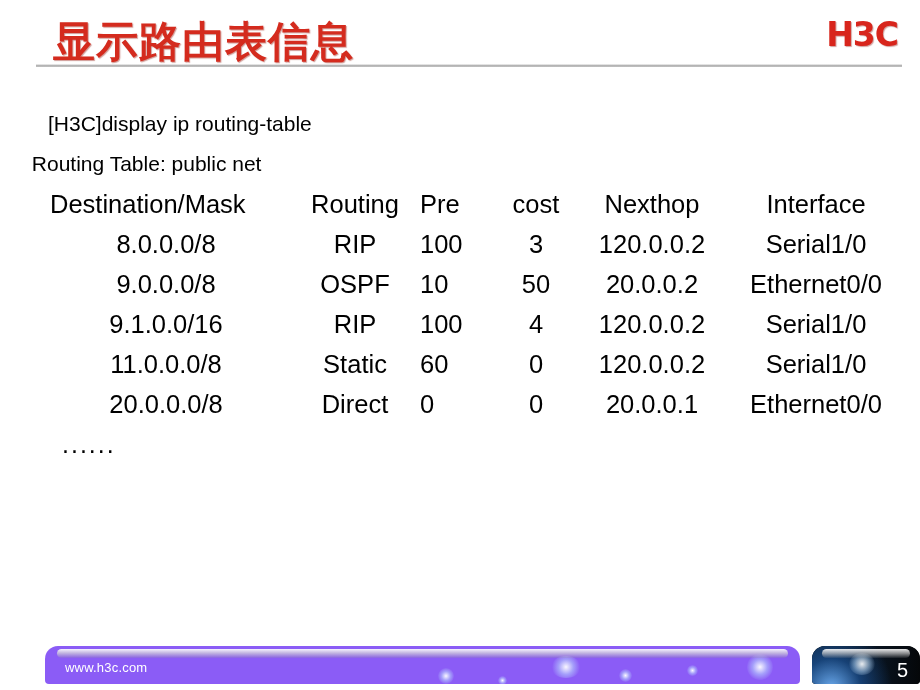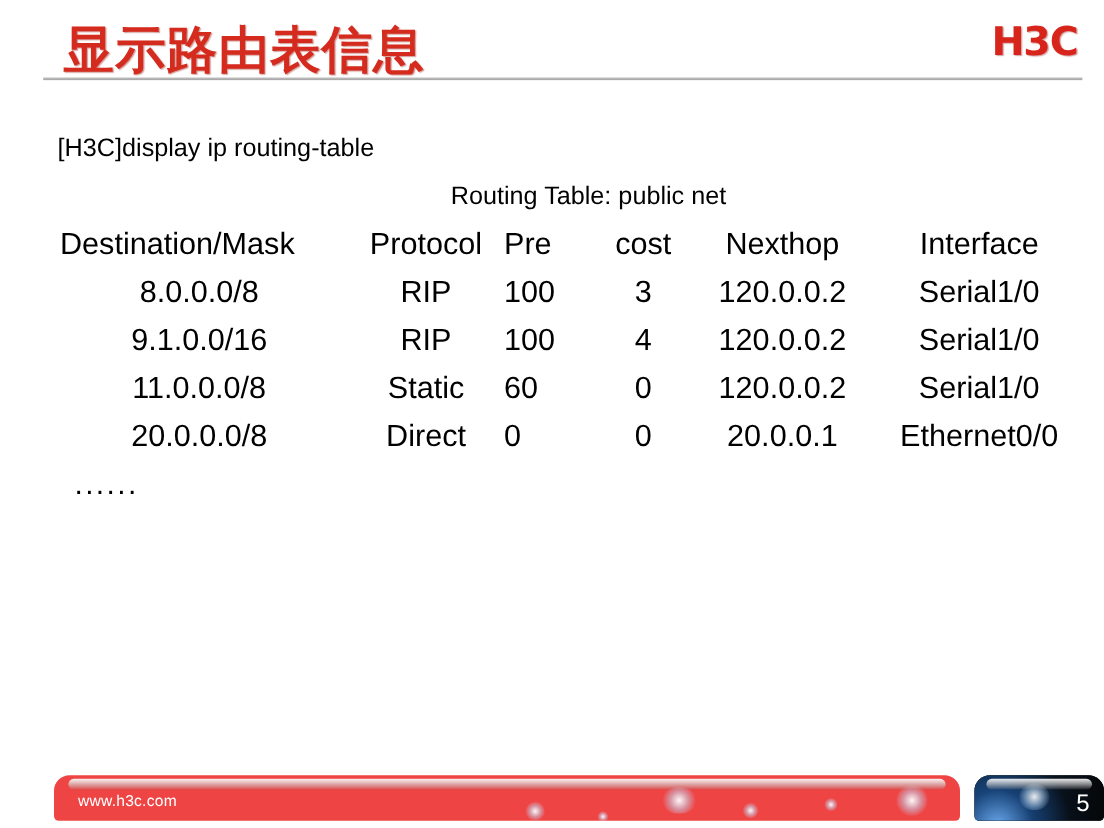--- a/index.html
+++ b/index.html
@@ -68,21 +68,21 @@
 
   .console-line {
     font-size: 21px;
     color: #000000;
     line-height: 40px;
     height: 40px;
     white-space: pre;
   }
 
   .cmd-line { padding-left: 48px; }
-  .table-caption { padding-left: 55px; text-align: center; }
+  .table-caption { padding-left: 26px; }
   .ellipsis-line { padding-left: 62px; font-size: 25px; letter-spacing: 2px; }
 
   .route-table {
     border-collapse: collapse;
     margin-left: 42px;
     width: 860px;
     table-layout: fixed;
   }
 
   .route-table th,
@@ -116,21 +116,21 @@
   }
 
   .footer-bar {
     position: absolute;
     left: 45px;
     top: 16px;
     width: 755px;
     height: 38px;
     border-radius: 13px 13px 4px 4px;
     overflow: hidden;
-    background: #ef4444;
+    background: #8b5cf6;
   }
 
   .footer-bar .glow-field {
     position: absolute;
     inset: 0;
     background:
       radial-gradient(circle at 76% 120%, rgba(120,190,255,0.95) 0%, rgba(40,110,190,0.55) 26%, rgba(0,0,0,0) 58%),
       radial-gradient(circle at 62% 140%, rgba(90,160,235,0.75) 0%, rgba(0,0,0,0) 45%),
       radial-gradient(circle at 90% 130%, rgba(150,205,255,0.8) 0%, rgba(0,0,0,0) 42%),
       linear-gradient(to right, #030405 0%, #05070a 42%, #0b1a2c 60%, #123css 70%, #0a1624 100%);
@@ -227,35 +227,43 @@
 <div class="console-body">
 
   <div class="console-line cmd-line">[H3C]display ip routing-table</div>
 
   <div class="console-line table-caption"> Routing Table: public net</div>
 
   <table class="route-table">
     <thead>
       <tr>
         <th class="col-dest">Destination/Mask</th>
-        <th class="col-protocol">Protocol</th>
+        <th class="col-protocol">Routing</th>
         <th class="col-pre">Pre</th>
         <th class="col-cost">cost</th>
         <th class="col-nexthop">Nexthop</th>
         <th class="col-interface">Interface</th>
       </tr>
     </thead>
     <tbody>
       <tr>
         <td class="col-dest">8.0.0.0/8</td>
         <td class="col-protocol">RIP</td>
         <td class="col-pre">100</td>
         <td class="col-cost">3</td>
         <td class="col-nexthop">120.0.0.2</td>
         <td class="col-interface">Serial1/0</td>
+      </tr>
+      <tr>
+        <td class="col-dest">9.0.0.0/8</td>
+        <td class="col-protocol">OSPF</td>
+        <td class="col-pre">10</td>
+        <td class="col-cost">50</td>
+        <td class="col-nexthop">20.0.0.2</td>
+        <td class="col-interface">Ethernet0/0</td>
       </tr>
       <tr>
         <td class="col-dest">9.1.0.0/16</td>
         <td class="col-protocol">RIP</td>
         <td class="col-pre">100</td>
         <td class="col-cost">4</td>
         <td class="col-nexthop">120.0.0.2</td>
         <td class="col-interface">Serial1/0</td>
       </tr>
       <tr>

